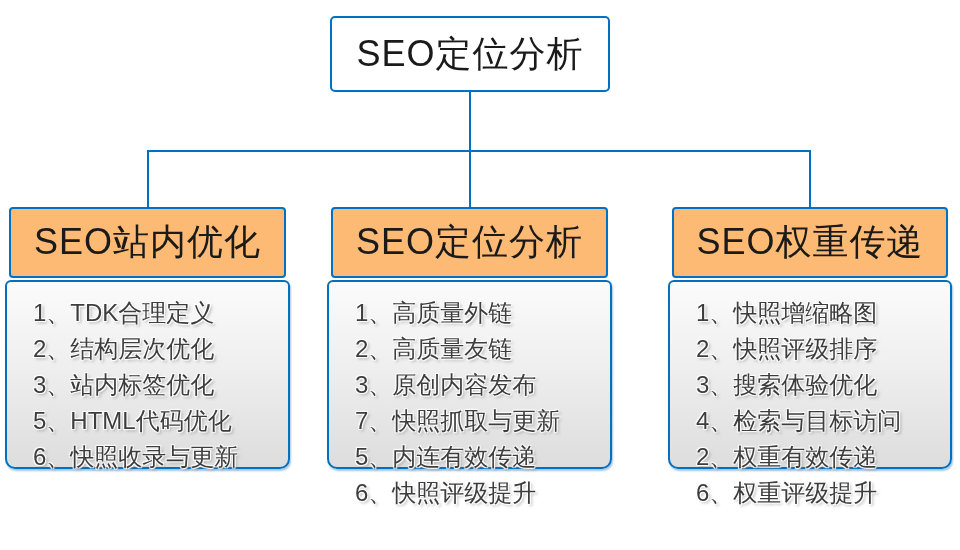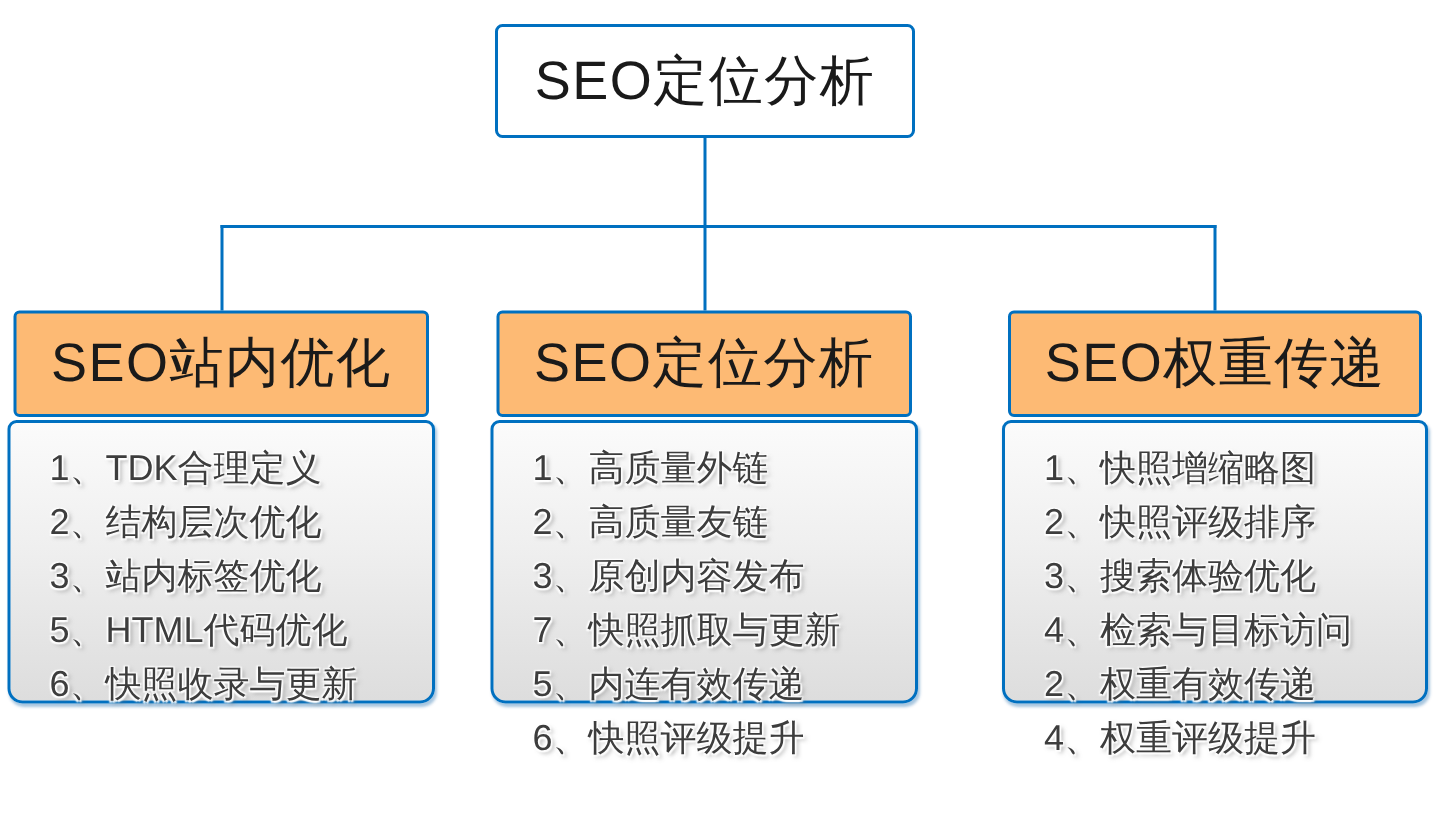--- a/index.html
+++ b/index.html
@@ -121,17 +121,17 @@
   <div class="column col-2">
     <div class="branch-header">
       <span>SEO权重传递</span>
     </div>
     <div class="branch-list">
       <div class="list-item">1、快照增缩略图</div>
       <div class="list-item">2、快照评级排序</div>
       <div class="list-item">3、搜索体验优化</div>
       <div class="list-item">4、检索与目标访问</div>
       <div class="list-item">2、权重有效传递</div>
-      <div class="list-item">4、权重评级提升</div>
+      <div class="list-item">6、权重评级提升</div>
     </div>
   </div>
 
 </div>
 
 </body></html>

